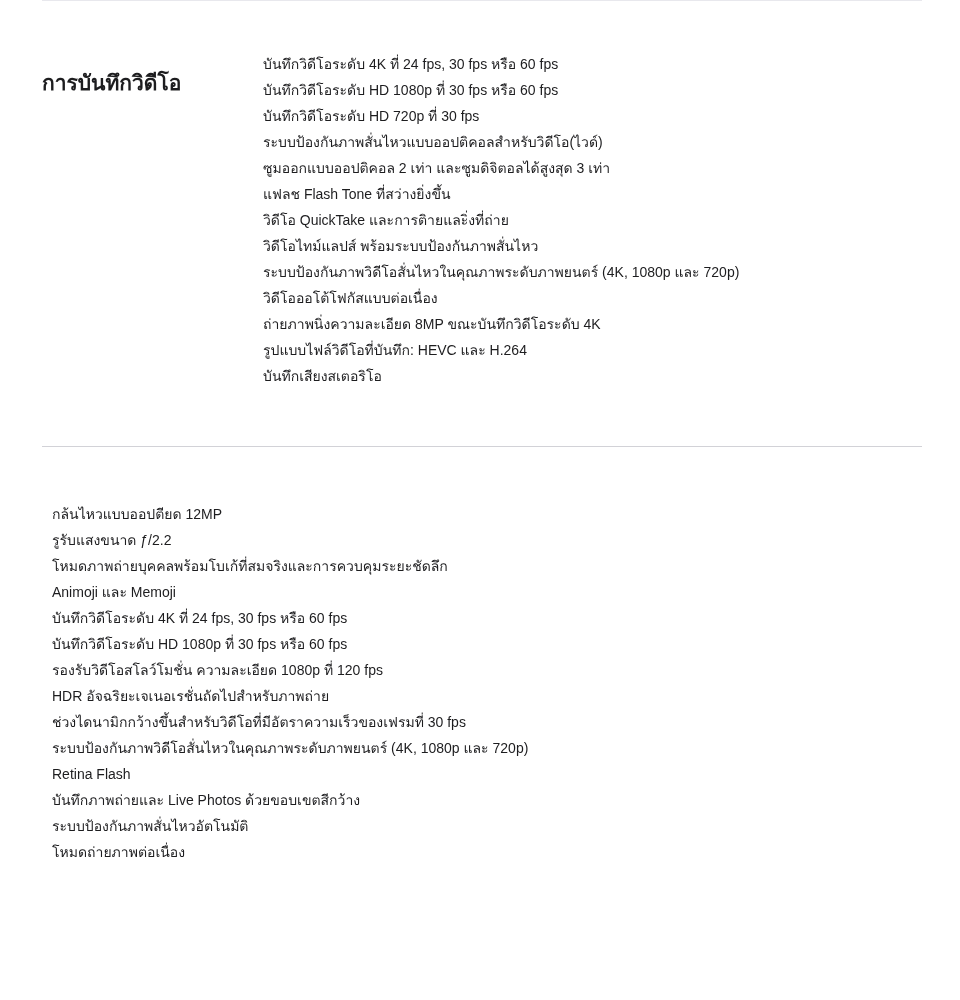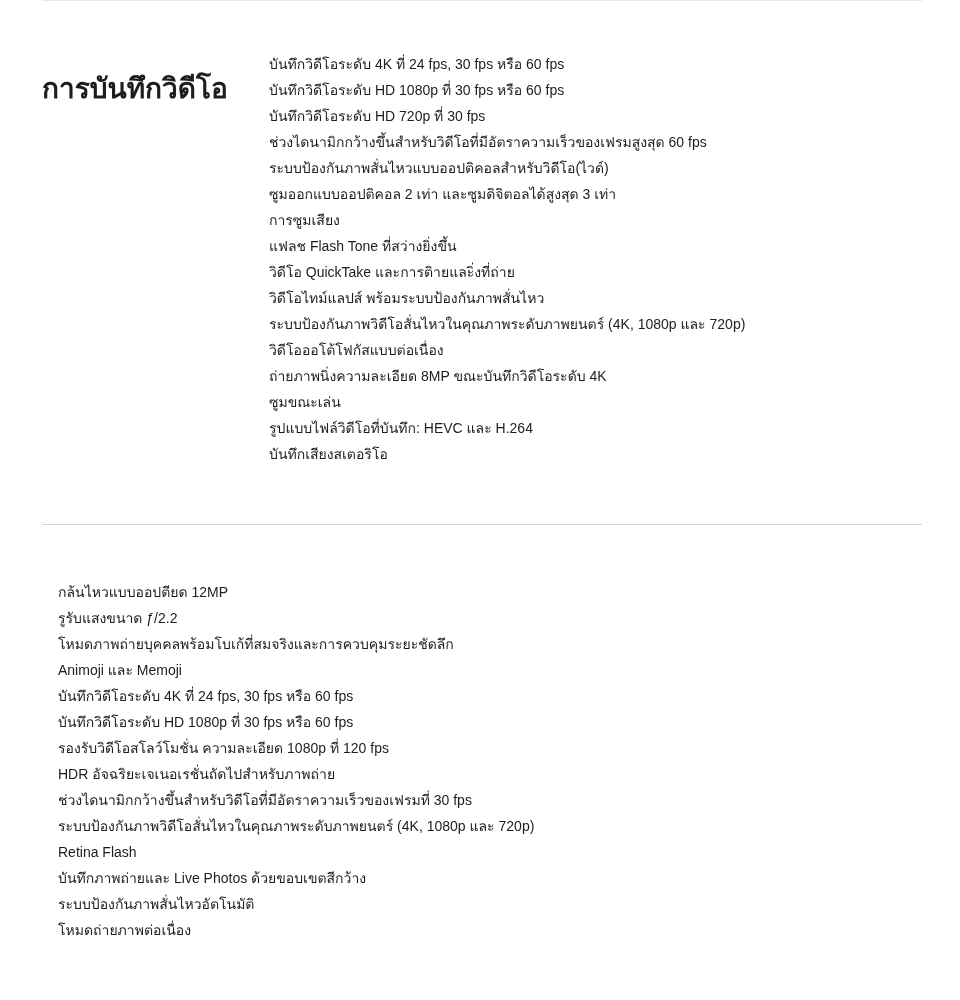--- a/index.html
+++ b/index.html
@@ -29,31 +29,31 @@
     align-items: flex-start;
     padding-left: 42px;
     padding-right: 38px;
   }
   .section--first {
     margin-top: 53px;
   }
   .section-title {
     flex: 0 0 211px;
     width: 211px;
-    font-size: 28px;
+    font-size: 21px;
     line-height: 26px;
     font-weight: bold;
     color: #1d1d1f;
   }
   .spec-list {
     flex: 1 1 auto;
     max-width: 660px;
   }
   .spec-line {
-    margin: 0 0 4px 16px;
+    margin: 0 0 4px 10px;
     font-size: 14px;
     line-height: 22px;
     color: #1d1d1f;
     font-weight: normal;
   }
   .section-divider {
     border: 0;
     height: 1px;
     background: #d2d2d7;
     margin: 55px 38px 56px 42px;
@@ -65,31 +65,28 @@
 <div class="page">
 
   <div class="top-hairline"></div>
 
   <div class="section section--first">
     <h2 class="section-title">การบันทึกวิดีโอ</h2>
     <div class="spec-list">
         <p class="spec-line">บันทึกวิดีโอระดับ 4K ที่ 24 fps, 30 fps หรือ 60 fps</p>
         <p class="spec-line">บันทึกวิดีโอระดับ HD 1080p ที่ 30 fps หรือ 60 fps</p>
         <p class="spec-line">บันทึกวิดีโอระดับ HD 720p ที่ 30 fps</p>
-        <p class="spec-line">ช่วงไดนามิกกว้างขึ้นสำหรับวิดีโอที่มีอัตราความเร็วของเฟรมสูงสุด 60 fps</p>
         <p class="spec-line">ระบบป้องกันภาพสั่นไหวแบบออปติคอลสำหรับวิดีโอ(ไวด์)</p>
         <p class="spec-line">ซูมออกแบบออปติคอล 2 เท่า และซูมดิจิตอลได้สูงสุด 3 เท่า</p>
-        <p class="spec-line">การซูมเสียง</p>
         <p class="spec-line">แฟลช Flash Tone ที่สว่างยิ่งขึ้น</p>
         <p class="spec-line">วิดีโอ QuickTake และการติายและิ่งที่ถ่าย</p>
         <p class="spec-line">วิดีโอไทม์แลปส์ พร้อมระบบป้องกันภาพสั่นไหว</p>
         <p class="spec-line">ระบบป้องกันภาพวิดีโอสั่นไหวในคุณภาพระดับภาพยนตร์ (4K, 1080p และ 720p)</p>
         <p class="spec-line">วิดีโอออโต้โฟกัสแบบต่อเนื่อง</p>
         <p class="spec-line">ถ่ายภาพนิ่งความละเอียด 8MP ขณะบันทึกวิดีโอระดับ 4K</p>
-        <p class="spec-line">ซูมขณะเล่น</p>
         <p class="spec-line">รูปแบบไฟล์วิดีโอที่บันทึก: HEVC และ H.264</p>
         <p class="spec-line">บันทึกเสียงสเตอริโอ</p>
       </div>
   </div>
 
   <hr class="section-divider">
 
   <div class="section">
     <div class="spec-list">
         <p class="spec-line">กล้นไหวแบบออปตียด 12MP</p>

